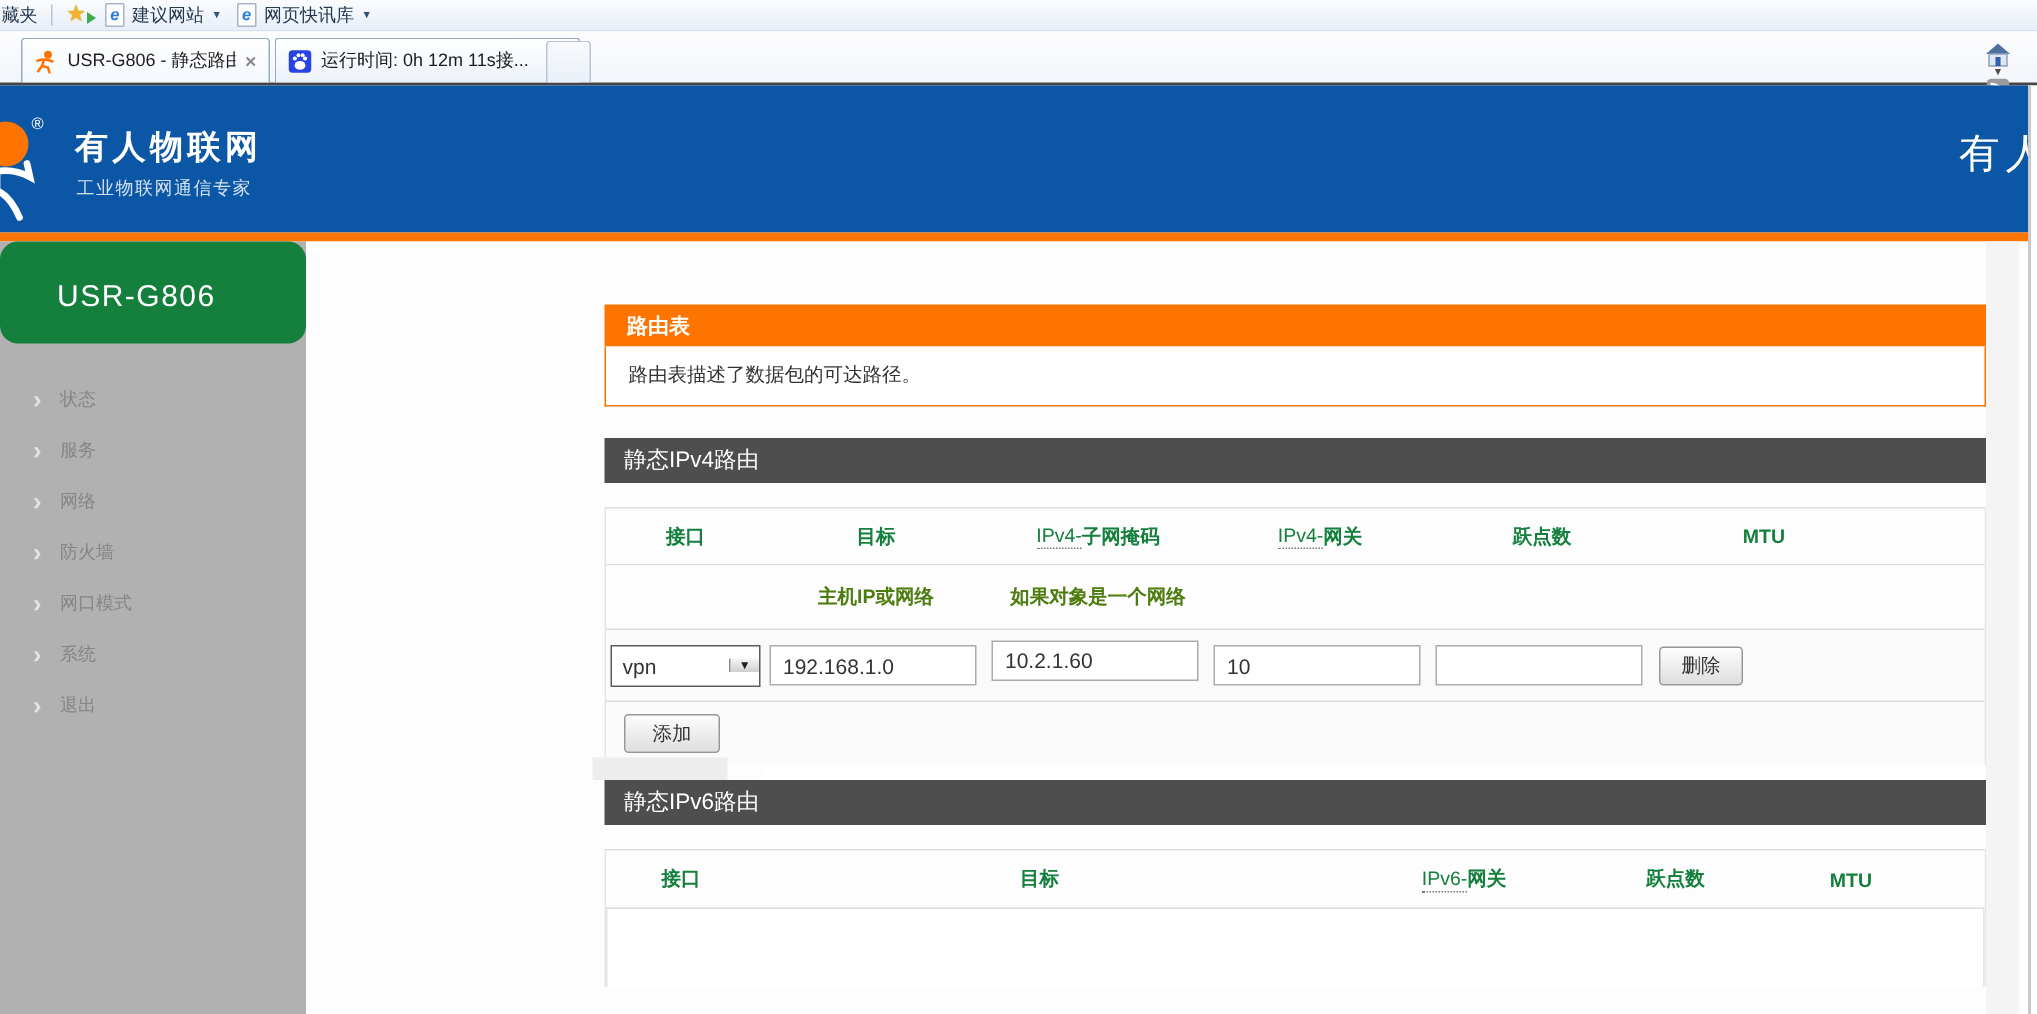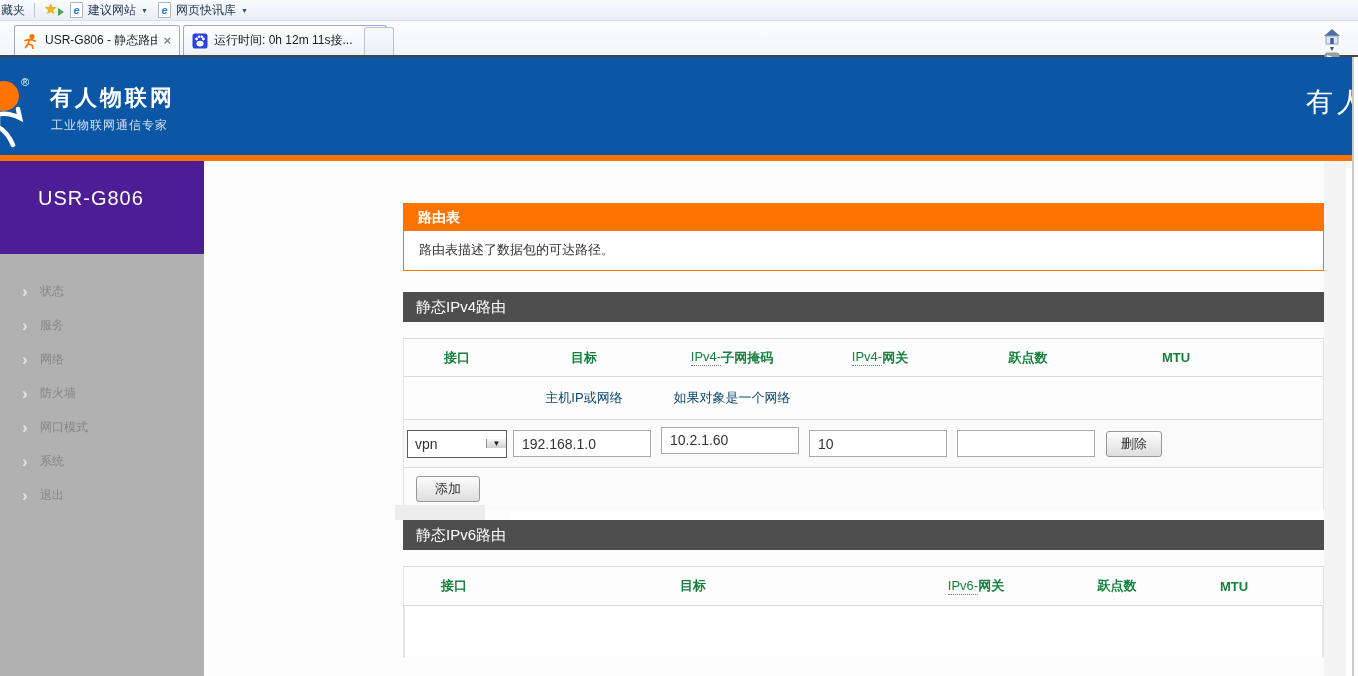--- a/index.html
+++ b/index.html
@@ -53,22 +53,22 @@
   .tagline { position:absolute; left:51px; top:60px; color:rgba(255,255,255,0.82); font-size:12px; letter-spacing:1px; }
   .right-brand { position:absolute; left:1306px; top:27px; color:#fff; font-size:27px; letter-spacing:4px; white-space:nowrap; }
   .orange-strip { position:absolute; left:0; top:155px; width:1352px; height:6px; background:#fd7400; }
 
   
   .win-edge { position:absolute; left:1352px; top:57px; width:6px; height:619px; background:#fff; border-left:2px solid #c9c9c9; }
   .gutter { position:absolute; left:1324px; top:161px; width:22px; height:515px; background:#f4f4f4; }
 
   
   .sidebar { position:absolute; left:0; top:161px; width:204px; height:515px; background:#b1b1b1; }
-  .side-title { height:93px; line-height:74px; background:#4c1d95; color:#fff; font-size:20px;
-    padding-left:38px; letter-spacing:1px; }
+  .side-title { height:68px; line-height:74px; background:#15803d; color:#fff; font-size:20px;
+    padding-left:38px; letter-spacing:1px;border-radius:12px; }
   .menu { padding-top:20px; }
   .menu-item { height:34px; display:flex; align-items:center; padding-left:22px; cursor:default; }
   .menu-item .chev { color:#e3e3e3; font-size:17px; font-weight:bold; line-height:1; width:14px; }
   .menu-item .mlabel { color:#858585; font-size:12px; margin-left:4px; }
 
   
   .main { position:absolute; left:204px; top:161px; width:1154px; height:515px; background:#fdfdfd; }
   .panel { position:absolute; left:199px; width:921px; }
 
   .route-panel { top:42px; }
@@ -81,21 +81,21 @@
 
   .ipv4-section { top:131px; }
   .tbl { border-left:1px solid #e5e5e5; border-right:1px solid #e5e5e5; margin-top:16px; }
   .grid4 { display:grid; grid-template-columns:106px 148px 148px 148px 148px 148px 1fr; }
   .grid6v6 { display:grid; grid-template-columns:100px 378px 188px 94px 140px 1fr; }
   .hrow { height:39px; border-top:1px solid #dcdcdc; border-bottom:1px solid #dcdcdc; background:#fdfdfd; }
   .hcell { display:flex; align-items:center; justify-content:center; font-size:13px; color:#15803d; }
   .hcell .pre { font-weight:normal; border-bottom:1px dotted #777; padding-bottom:1px; }
   .hcell .txt { font-weight:bold; }
   .subrow { height:43px; background:#fdfdfd; border-bottom:1px solid #dcdcdc; }
-  .subrow .hcell { font-weight:normal; color:#0c4a6e; }
+  .subrow .hcell { font-weight:bold; color:#4d7c0f; }
   .inrow { height:48px; background:#fafafa; border-bottom:1px solid #dcdcdc;
     display:flex; align-items:center; padding-left:3px; }
   .select { width:100px; height:28px; border:1px solid #5c5c5c; background:#fff; display:flex;
     align-items:center; margin-right:6px; }
   .select .sel-txt { flex:1; font-size:14px; color:#333; padding-left:7px; display:flex; align-items:center; }
   .select .sel-btn { width:20px; background:linear-gradient(#f6f6f6,#cfcfcf); border-left:1px solid #8d8d8d;
     display:flex; align-items:center; justify-content:center; font-size:8px; color:#1c1c1c; }
   .tinput { width:138px; height:27px; border:1px solid #ababab; background:#fff; font-size:14px;
     color:#333; padding:0 8px; margin-right:10px; font-family:"Liberation Sans","DejaVu Sans",sans-serif; }
   .tinput.raised { margin-top:-7px; }

